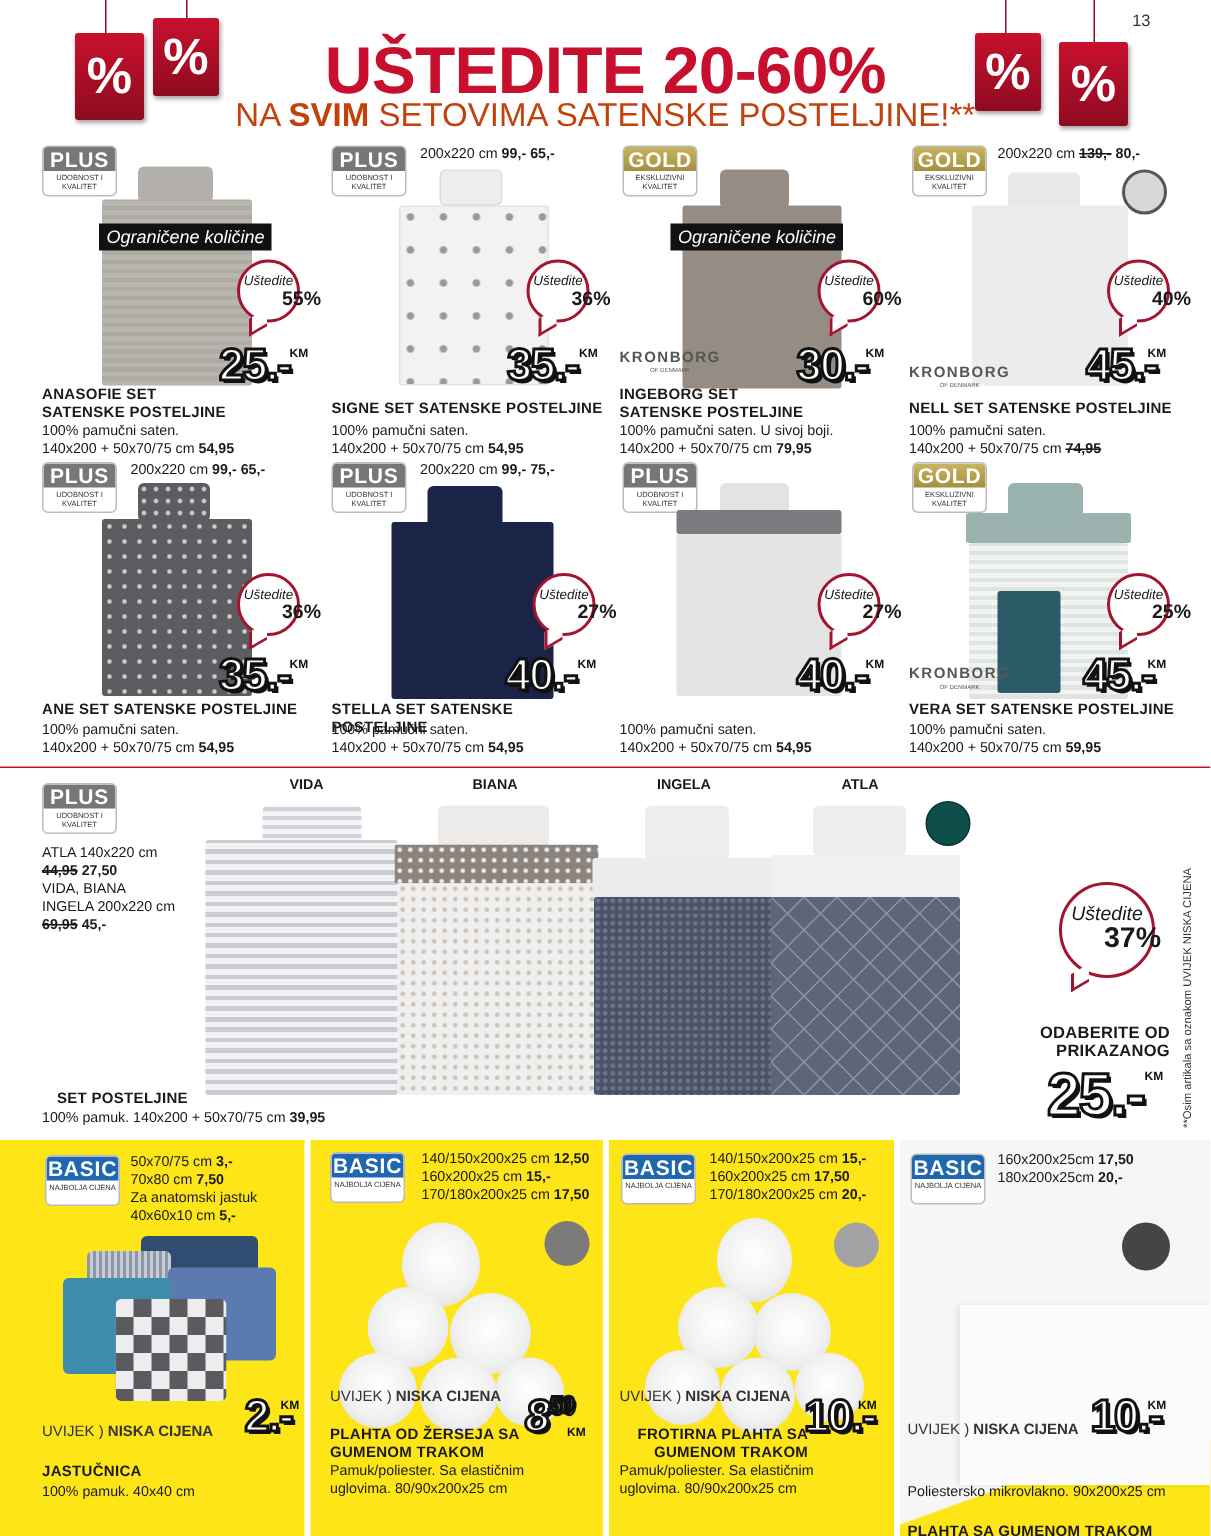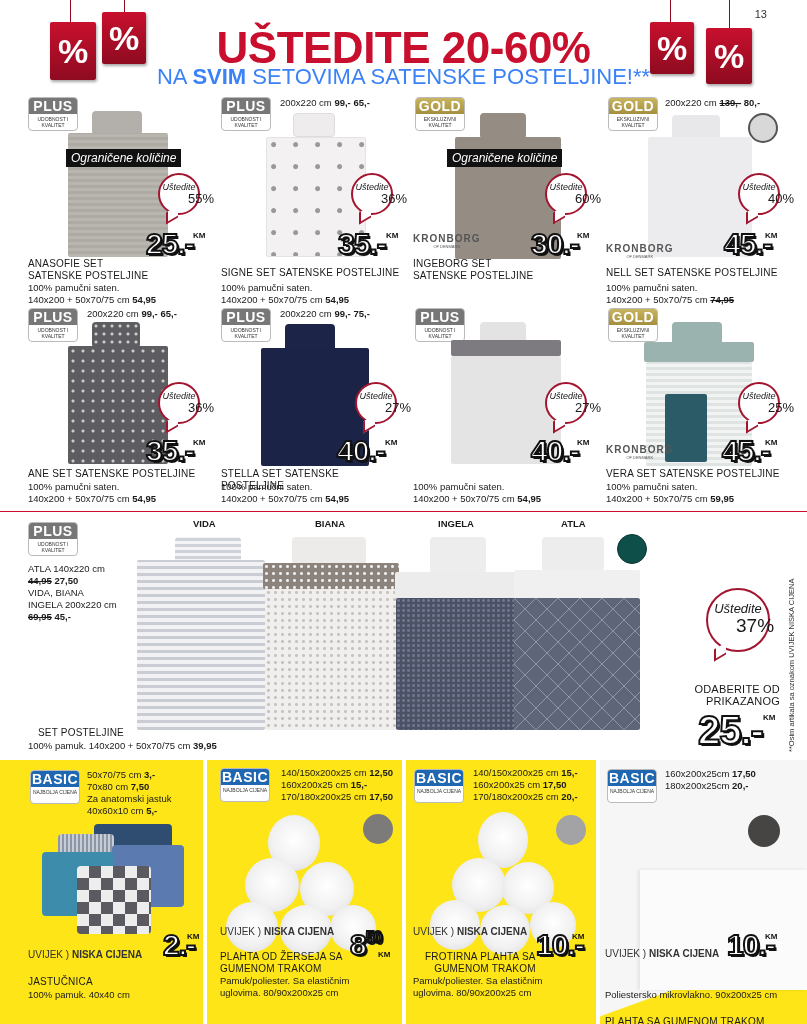--- a/index.html
+++ b/index.html
@@ -5,43 +5,43 @@
   * { box-sizing: border-box; margin: 0; padding: 0; }
   html, body { width: 807px; height: 1024px; overflow: hidden; background: #fff; }
   body { font-family: "Liberation Sans", "DejaVu Sans", sans-serif; color: #1a1a1a; position: relative; }
   .abs { position: absolute; }
 
   
   .tag { position: absolute; width: 46px; height: 54px; background: linear-gradient(180deg,#c8102e,#8e0b20); border-radius: 2px; color: #fff; font-weight: bold; font-size: 34px; display: flex; align-items: center; justify-content: center; box-shadow: 1px 2px 3px rgba(0,0,0,.35); }
   .tag-string { position: absolute; width: 1px; background: #8e0b20; }
   .page-num { position: absolute; right: 40px; top: 8px; font-size: 11px; color: #333; }
   .headline { position: absolute; left: 0; right: 0; top: 26px; text-align: center; color: #c8102e; font-weight: bold; font-size: 44px; letter-spacing: -0.5px; font-family: "Liberation Sans", sans-serif; line-height: 1; }
-  .subhead { position: absolute; left: 0; right: 0; top: 66px; text-align: center; color: #3b82f6; font-size: 22px; line-height: 1; }
+  .subhead { position: absolute; left: 0; right: 0; top: 66px; text-align: center; color: #c2410c; font-size: 22px; line-height: 1; }
   .subhead b { font-weight: bold; }
 
   
   .cell { position: absolute; width: 190px; height: 205px; }
   .badge { position: absolute; left: 8px; top: 0; width: 50px; height: 34px; border-radius: 4px; background: #fff; border: 1px solid #bbb; overflow: hidden; }
   .badge .bt { height: 16px; font-weight: bold; font-size: 14px; color: #fff; text-align: center; line-height: 17px; letter-spacing: 0.5px; }
   .badge.plus .bt { background: #777; }
   .badge.gold .bt { background: linear-gradient(#c9b560,#a38f3e); }
   .badge.basic .bt { background: #1f67b1; }
   .badge .bs { font-size: 5px; line-height: 6px; text-align: center; color: #333; padding-top: 2px; }
   .bed { position: absolute; border-radius: 2px; }
   .pillow { position: absolute; border-radius: 4px; }
   .limited { position: absolute; background: #111; color: #fff; font-style: italic; font-size: 12px; padding: 2px 5px; white-space: nowrap; }
   .bubble { position: absolute; width: 42px; height: 42px; border: 2px solid #a3152f; border-radius: 50%; background: #fff; text-align: center; }
   .bubble .l1 { font-size: 9px; font-style: italic; margin-top: 7px; line-height: 10px; }
-  .bubble .l2 { font-size: 13px; font-weight: normal; line-height: 14px; padding-left: 28px; }
+  .bubble .l2 { font-size: 13px; font-weight: bold; line-height: 14px; padding-left: 28px; }
   .bubble::after { content: ""; position: absolute; left: 6px; bottom: -8px; width: 10px; height: 10px; border-left: 2px solid #a3152f; border-bottom: 2px solid #a3152f; background: #fff; transform: skewY(-30deg); }
   .price { position: absolute; font-weight: bold; font-size: 30px; color: #fff; -webkit-text-stroke: 2px #111; text-shadow: 2px 2px 0 #111; letter-spacing: -1px; line-height: 1; }
   .km { position: absolute; font-size: 8px; font-weight: bold; color: #111; }
   .size-note { position: absolute; font-size: 9.5px; white-space: nowrap; }
   .size-note b { font-weight: bold; }
-  .pname { position: absolute; font-size: 10px; font-weight: normal; line-height: 12px; letter-spacing: 0.2px; }
+  .pname { position: absolute; font-size: 10px; font-weight: bold; line-height: 12px; letter-spacing: 0.2px; }
   .pdesc { position: absolute; font-size: 9.5px; line-height: 12px; }
   .pdesc b { font-weight: bold; }
   .kron { position: absolute; font-size: 10px; font-weight: bold; color: #555; letter-spacing: 1px; }
   .kron small { display: block; font-size: 4px; letter-spacing: 0; text-align: center; font-weight: normal; }
   .swatch { position: absolute; border-radius: 50%; }
 
   .sep { position: absolute; left: 0; right: 0; height: 1px; background: #c8102e; }
 
   
   .col-label { position: absolute; font-size: 9.5px; font-weight: bold; }
@@ -142,20 +142,24 @@
   <div class="kron" style="left:6px;top:136px;"><span>KRONBORG</span><small>OF DENMARK</small></div>
   <div class="bubble" style="left:138px;top:76px;">
       <div class="l1">Uštedite</div>
       <div class="l2">60%</div>
     </div>
   <div class="price" style="left:124px;top:132px;">30.-</div>
   <div class="km" style="left:170px;top:134px;">KM</div>
   <div class="pname" style="left:6px;top:161px;">
       <div>INGEBORG SET</div>
       <div>SATENSKE POSTELJINE</div>
+    </div>
+  <div class="pdesc" style="left:6px;top:185px;">
+      <div>100% pamučni saten. U sivoj boji.</div>
+      <div><span>140x200 + 50x70/75 cm</span> <b>79,95</b></div>
     </div>
 </div>
 
 <div class="cell" style="left:600px;top:97px;">
   <div class="badge gold">
       <div class="bt">GOLD</div>
       <div class="bs">EKSKLUZIVNI KVALITET</div>
     </div>
   <div class="size-note" style="left:65px;top:0;"><span>200x220 cm</span> <b style="text-decoration:line-through;">139,-</b> <b>80,-</b></div>
   <div class="swatch" style="left:148px;top:16px;width:30px;height:30px;background:#d8d8d8;border:2px solid #555;"></div>
@@ -354,21 +358,21 @@
     <div><span>170/180x200x25 cm</span> <b>17,50</b></div>
   </div>
   <div class="swatch" style="left:363px;top:814px;width:30px;height:30px;background:#7d7b79;"></div>
   <div class="roll" style="left:268px;top:815px;width:52px;height:56px;"></div>
   <div class="roll" style="left:245px;top:858px;width:54px;height:54px;"></div>
   <div class="roll" style="left:300px;top:862px;width:54px;height:54px;"></div>
   <div class="roll" style="left:226px;top:902px;width:52px;height:50px;"></div>
   <div class="roll" style="left:280px;top:905px;width:52px;height:50px;"></div>
   <div class="roll" style="left:330px;top:905px;width:46px;height:46px;"></div>
   <div class="uvijek" style="left:220px;top:926px;"><span>UVIJEK</span> ) <b>NISKA CIJENA</b></div>
-  <div class="price" style="left:350px;top:930px;"><span>8</span><span style="font-size:16px;vertical-align:top;">50</span></div>
+  <div class="price" style="left:350px;top:930px;font-style:italic;"><span>8</span><span style="font-size:16px;vertical-align:top;">50</span></div>
   <div class="km" style="left:378px;top:950px;">KM</div>
   <div class="pname" style="left:220px;top:951px;">
       <div>PLAHTA OD ŽERSEJA SA</div>
       <div>GUMENOM TRAKOM</div>
     </div>
   <div class="pdesc" style="left:220px;top:975px;">
       <div>Pamuk/poliester. Sa elastičnim</div>
       <div>uglovima. 80/90x200x25 cm</div>
     </div>
 </div>

